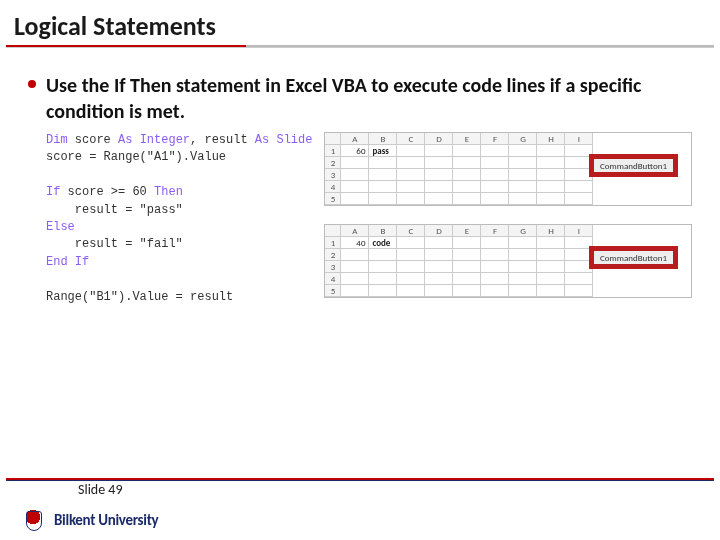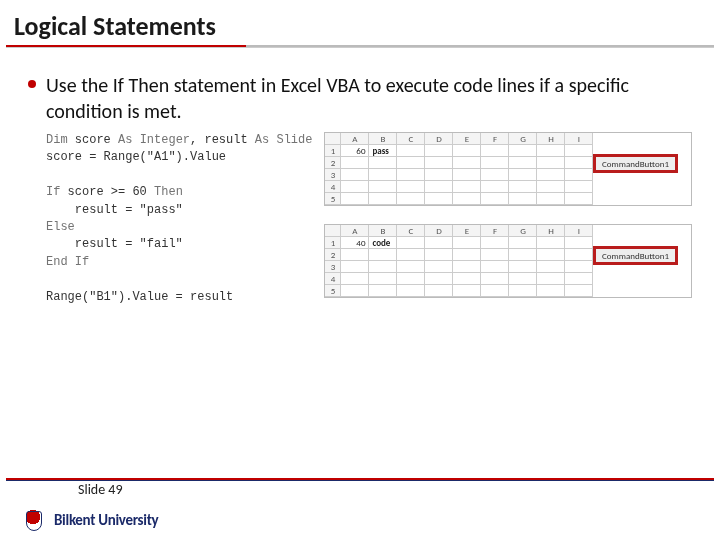--- a/index.html
+++ b/index.html
@@ -23,34 +23,34 @@
   }
   .gray-line { height:1px; background:#ccc; margin: 0 6px; }
   .content { padding: 24px 28px 0 28px; }
   .bullet-row { display:flex; align-items:flex-start; gap:10px; }
   .bullet-dot {
     width:8px; height:8px; border-radius:50%;
     background:#c00000; flex-shrink:0;
     margin-top:8px;
   }
   .bullet-text {
-    font-size: 20px; line-height:1.3; color:#111;
+    font-size: 20px; line-height:1.3; color:#111;font-weight:bold;
   }
   .code-and-images {
     display:flex; gap:12px; margin-top:8px; align-items:flex-start;
     padding-left: 18px;
   }
   .code {
     font-family: "Courier New", monospace;
     font-size: 12px;
     line-height: 1.45;
     color: #333;
     white-space: pre;
   }
-  .kw { color: #737373; }
+  .kw { color: #8b5cf6; }
   .images { display:flex; flex-direction:column; gap:18px; flex:1; }
   .sheet {
     border:1px solid #bbb;
     font-size:9px;
     background:#fff;
   }
   .sheet-row { display:flex; }
   .hcell, .rhead, .cell {
     border-right:1px solid #ccc;
     border-bottom:1px solid #ccc;
@@ -59,21 +59,21 @@
     background:#f4f4f4;
     color:#555;
   }
   .hcell { width:28px; }
   .hcell.corner { width:16px; }
   .rhead { width:16px; background:#f4f4f4; }
   .cell { width:28px; background:#fff; color:#222; justify-content:flex-end; padding-right:3px; }
   .cell.txt { justify-content:flex-start; padding-left:3px; padding-right:16px;font-weight:bold;}
   .cmdbtn {
     position:absolute;
-    border:3px solid #b91c1c;
+    border:5px solid #b91c1c;
     background:#eee;
     font-size:9px;
     padding:1px 6px;
     color:#333;
   }
   .sheet-wrap { position:relative; }
   .footer {
     position:absolute; left:0; bottom:0; width:100%;
   }
   .footer-divider {

